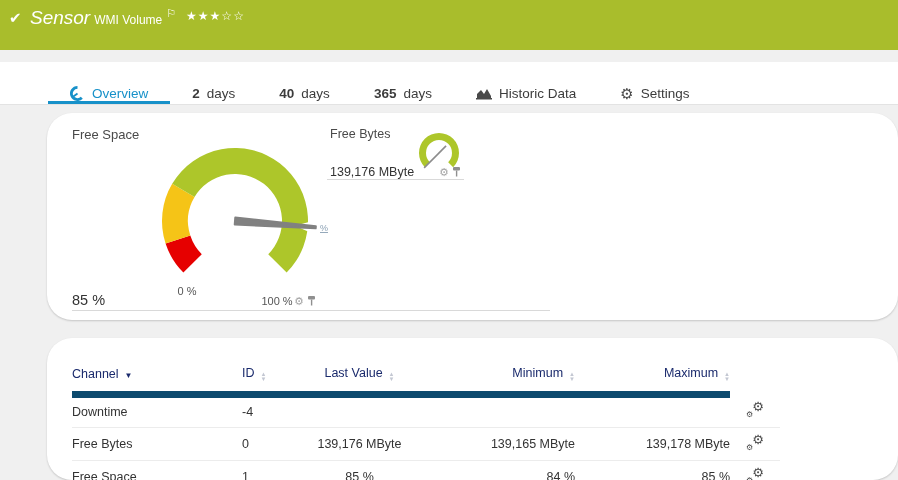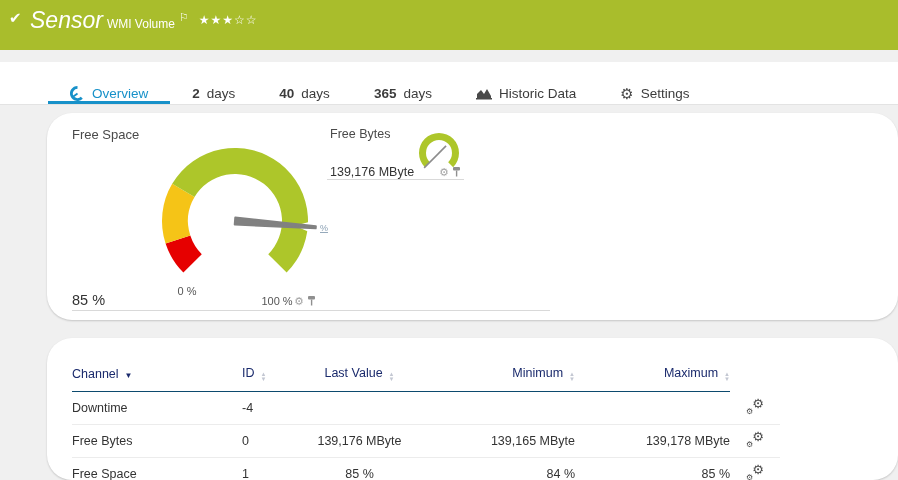--- a/index.html
+++ b/index.html
@@ -16,21 +16,21 @@
     font-family:"Liberation Sans","DejaVu Sans",sans-serif;
     color:#333;
   }
   
   .topbar{
     background:var(--header-bg);
     height:50px;position:relative;color:#fff;
   }
   .topbar .check{position:absolute;left:9px;top:9px;font-size:15px;font-weight:bold;}
   .titleline{position:absolute;left:30px;top:7px;white-space:nowrap;}
-  .t-prefix{font-style:italic;font-size:23px;}
+  .t-prefix{font-style:italic;font-size:19px;}
   .t-name{font-size:12px;margin-left:4px;}
   .flag{font-size:11px;vertical-align:7px;margin-left:4px;cursor:pointer;}
   .stars{font-size:12px;letter-spacing:1px;vertical-align:4px;margin-left:10px;cursor:pointer;}
   .status{position:absolute;left:46px;top:33px;font-size:16px;font-weight:normal;margin-top:32px;}
   
   .tabbar{
     margin-top:12px;background:#fff;height:43px;
     border-bottom:1px solid #e3e3e3;
     display:flex;align-items:flex-end;padding-left:48px;overflow:hidden;
   }
@@ -56,21 +56,21 @@
   .big-value{font-size:14.5px;color:#333;}
   .mini-value{font-size:12.5px;color:#333;}
   .hline{border-top:1px solid var(--card-line);height:0;}
   .mini-icons,.g-icons{display:flex;align-items:center;gap:3px;}
   .small-gear{font-size:11px;color:#a3a3a3;line-height:1;cursor:pointer;}
   
   .tablecard{margin-top:18px;height:142px;padding:18px 0 0 25px;overflow:hidden;}
   table{border-collapse:collapse;table-layout:fixed;width:708px;font-size:12.5px;color:#333;}
   th{
     color:var(--th-color);font-weight:normal;font-size:12.5px;
-    padding:10px 0 9px;border-bottom:1px solid #0c4a6e;white-space:nowrap;
+    padding:10px 0 9px;border-bottom:7px solid #0c4a6e;white-space:nowrap;
   }
   td{padding:7px 0;border-bottom:1px solid #ececec;white-space:nowrap;overflow:hidden;}
   .al{text-align:left;} .ac{text-align:center;} .ar{text-align:right;}
   .sort{
     display:inline-flex;flex-direction:column;margin-left:6px;
     font-size:6px;line-height:5px;color:#c3c7d2;vertical-align:1px;cursor:pointer;
   }
   .sort-active{font-size:8px;color:var(--th-color);margin-left:6px;cursor:pointer;}
   .gears{position:relative;display:inline-block;width:18px;height:15px;color:#4c4c4c;cursor:pointer;}
   .gears .g1{position:absolute;right:0;top:-2px;font-size:13px;line-height:1;}

